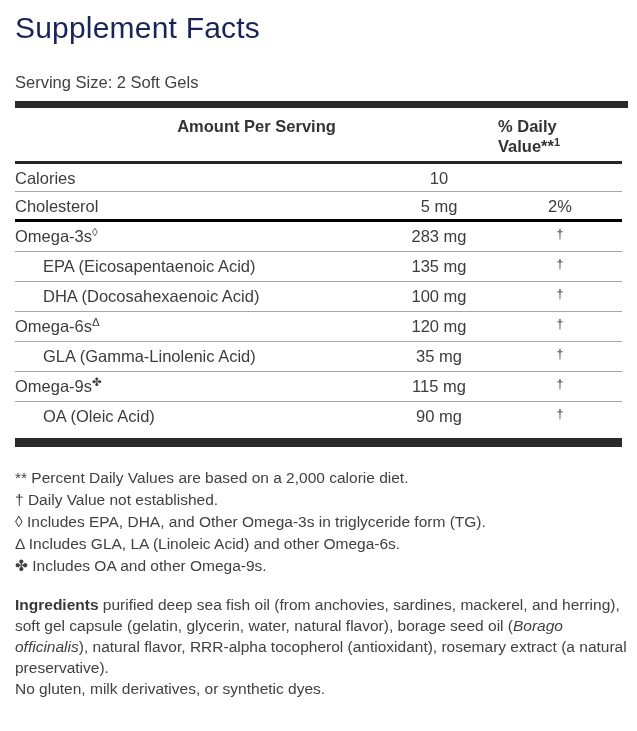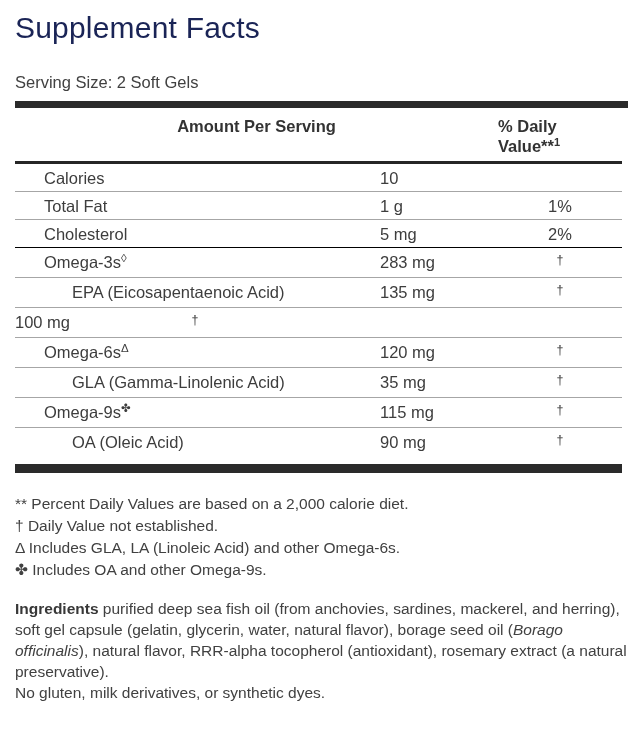--- a/index.html
+++ b/index.html
@@ -28,27 +28,27 @@
     display:flex;align-items:flex-start;
     padding:8px 0 5px 0;
     border-bottom:3px solid #262626;
   }
   .th-left{flex:1;font-weight:bold;font-size:16.5px;line-height:20px;color:#333;text-align:center;}
   .th-right{width:124px;text-align:left;font-weight:bold;font-size:16.5px;line-height:20px;color:#333;}
   .th-right sup{font-size:11px;line-height:0;}
 
   .rows .row{display:flex;align-items:baseline;padding:5px 0 4px 0;}
   .rows .row + .row{border-top:1px solid #a6a6a6;}
-  .rows .row.thick-top{border-top:1px solid #000000;}
+  .rows .row.thick-top{border-top:3px solid #000000;}
   .rows .row.last{padding-bottom:11px;}
   .cell{font-size:16.5px;line-height:18px;color:#3d3d3d;}
-  .cell.name{flex:1;text-align:left;white-space:nowrap;margin-left:29px;}
+  .cell.name{flex:1;text-align:left;white-space:nowrap;}
   .cell.name.indent{padding-left:28px;}
   .cell.name sup{font-size:11.5px;line-height:0;letter-spacing:0;}
-  .cell.amt{width:118px;text-align:left;}
+  .cell.amt{width:118px;text-align:center;}
   .cell.dv{width:124px;text-align:center;}
   .cell.dv.dag{font-size:12.5px;position:relative;top:-4px;}
 
   .footnotes{margin-top:20px;}
   .footnotes p{margin:0;font-size:15.5px;line-height:22px;color:#414141;}
 
   .ingredients{margin-top:17px;font-size:15.5px;line-height:21px;color:#414141;}
   .ingredients .ing-label{font-weight:bold;color:#383838;}
   .ingredients .latin{font-style:italic;}
   .no-statement{margin:0;font-size:15.5px;line-height:21px;color:#414141;}
@@ -75,45 +75,41 @@
     </div>
 
     <div class="rows">
 
       <div class="row">
         <div class="cell name"><span>Calories</span><sup></sup></div>
         <div class="cell amt">10</div>
         <div class="cell dv"></div>
       </div>
 
-      <div class="row">
-        <div class="cell name"><span>Total Fat</span><sup></sup></div>
-        <div class="cell amt">1 g</div>
-        <div class="cell dv">1%</div>
-      </div>
 
       <div class="row">
         <div class="cell name"><span>Cholesterol</span><sup></sup></div>
         <div class="cell amt">5 mg</div>
         <div class="cell dv">2%</div>
       </div>
 
       <div class="row thick-top">
         <div class="cell name"><span>Omega-3s</span><sup>◊</sup></div>
         <div class="cell amt">283 mg</div>
         <div class="cell dv dag">†</div>
       </div>
 
       <div class="row">
         <div class="cell name indent"><span>EPA (Eicosapentaenoic Acid)</span><sup></sup></div>
         <div class="cell amt">135 mg</div>
         <div class="cell dv dag">†</div>
       </div>
 
       <div class="row">
+        <div class="cell name indent"><span>DHA (Docosahexaenoic Acid)</span><sup></sup></div>
         <div class="cell amt">100 mg</div>
         <div class="cell dv dag">†</div>
       </div>
 
       <div class="row">
         <div class="cell name"><span>Omega-6s</span><sup>Δ</sup></div>
         <div class="cell amt">120 mg</div>
         <div class="cell dv dag">†</div>
       </div>
 
@@ -136,20 +132,21 @@
       </div>
 
     </div>
 
     <div class="bar-bottom"></div>
   </div>
 
   <div class="footnotes">
     <p>** Percent Daily Values are based on a 2,000 calorie diet.</p>
     <p>† Daily Value not established.</p>
+    <p>◊ Includes EPA, DHA, and Other Omega-3s in triglyceride form (TG).</p>
     <p>Δ Includes GLA, LA (Linoleic Acid) and other Omega-6s.</p>
     <p>✤ Includes OA and other Omega-9s.</p>
   </div>
 
   <div class="ingredients">
     <span class="ing-label">Ingredients</span><span> purified deep sea fish oil (from anchovies, sardines, mackerel, and herring), soft gel capsule (gelatin, glycerin, water, natural flavor), borage seed oil (</span><span class="latin">Borago officinalis</span><span>), natural flavor, RRR-alpha tocopherol (antioxidant), rosemary extract (a natural preservative).</span>
     <p class="no-statement">No gluten, milk derivatives, or synthetic dyes.</p>
   </div>
 
 </div>

